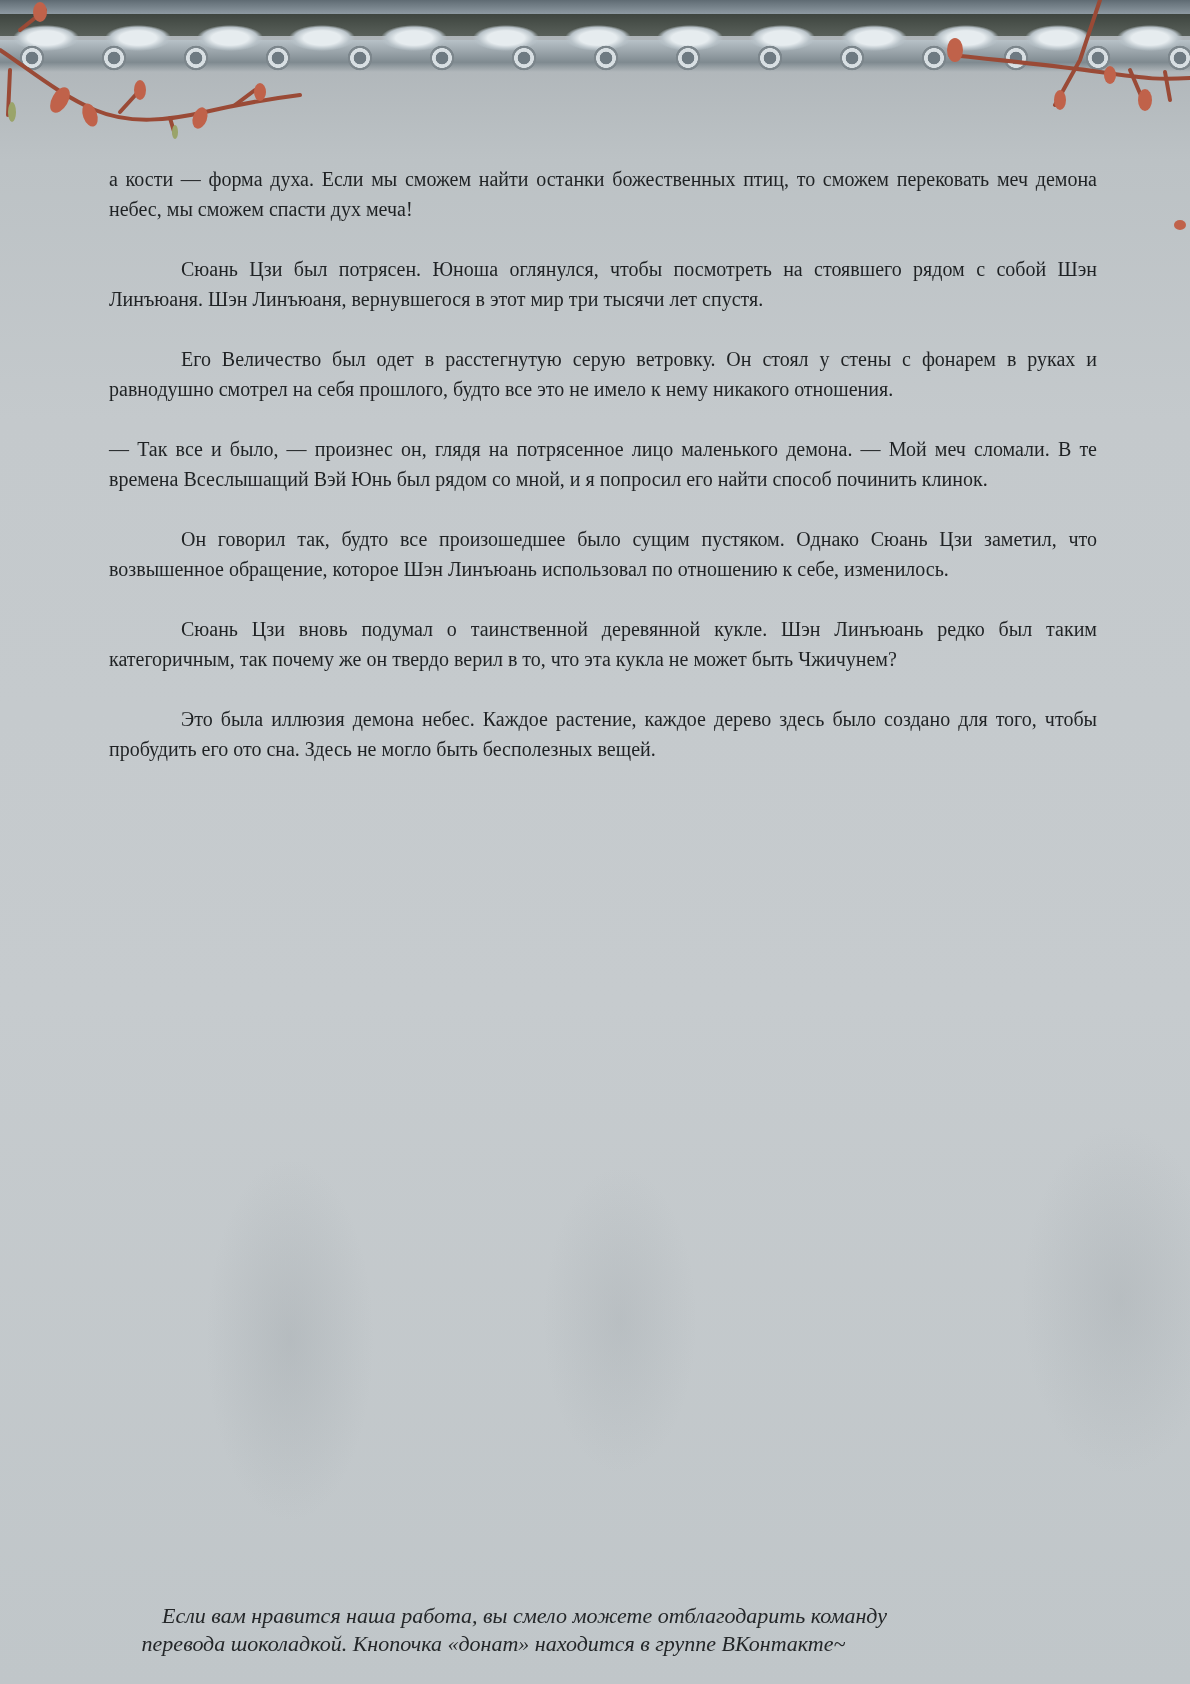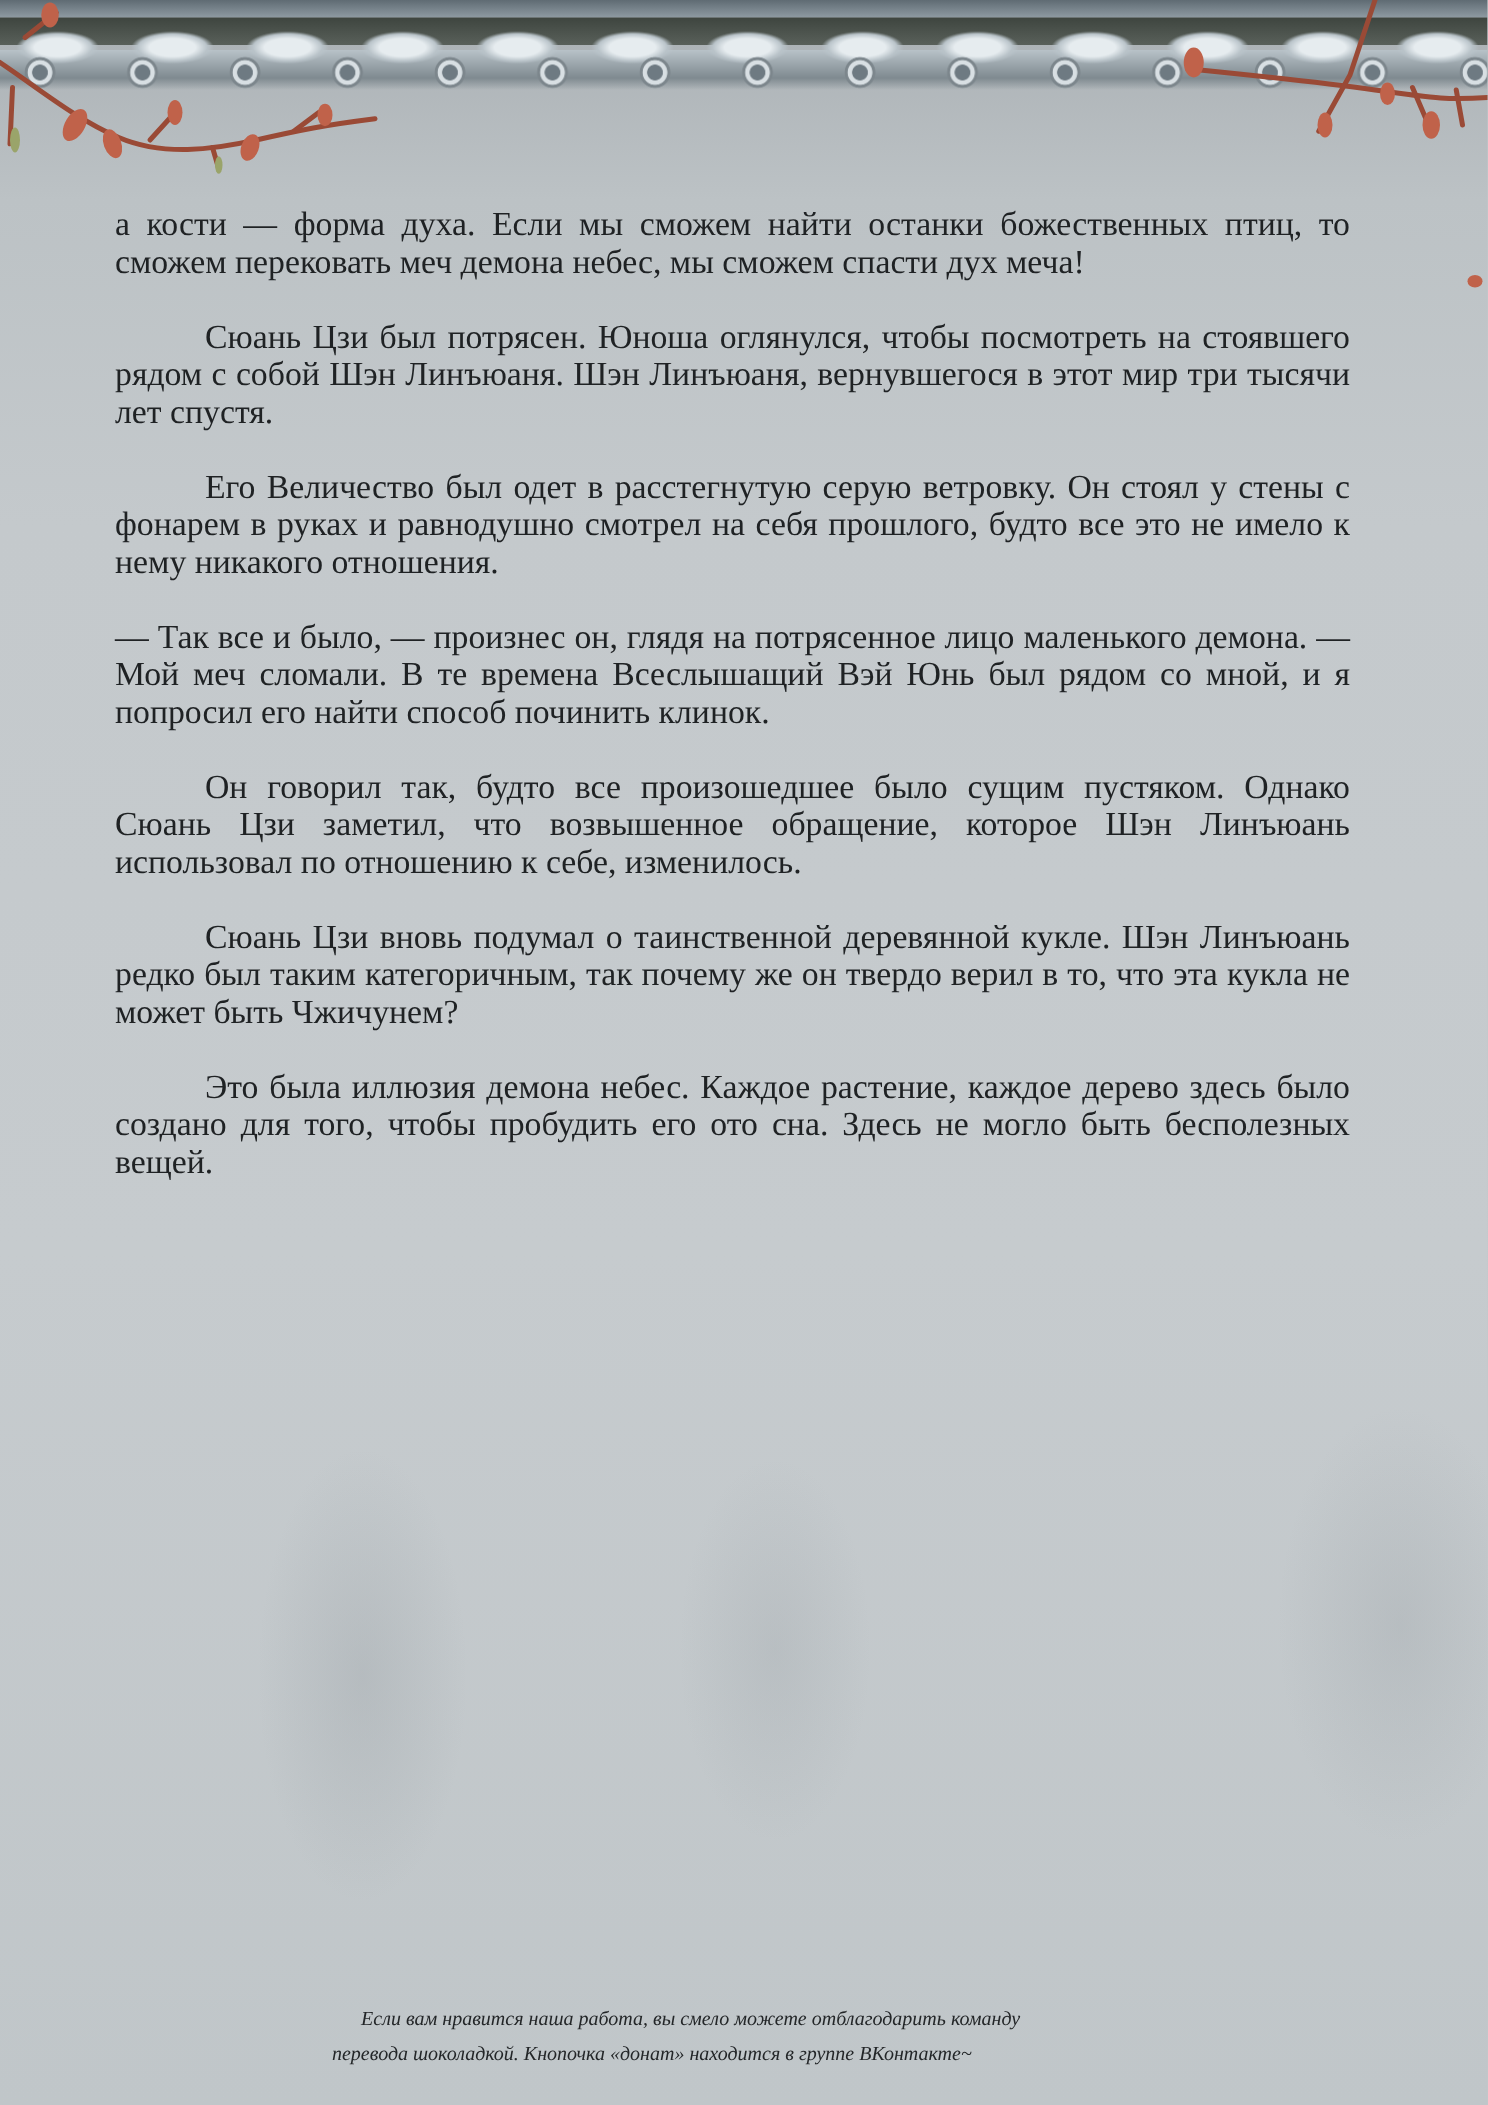--- a/index.html
+++ b/index.html
@@ -41,32 +41,32 @@
   }
   .roof-discs {
     position: absolute; left: 0; top: 38px; width: 100%; height: 40px;
     background: radial-gradient(circle 15px at 24px 20px, #6e7a82 0 40%, #d8dfe3 44% 64%, #7c868c 68% 80%, transparent 84%);
     background-size: 82px 40px;
     background-position: 8px 0;
     background-repeat: repeat-x;
   }
   .branch { position: absolute; pointer-events: none; }
   .content {
-    position: absolute; left: 92px; top: 164px; width: 988px;
+    position: absolute; left: 109px; top: 164px; width: 988px;
     color: #1f2224;
-    font-size: 27px; line-height: 30px;
+    font-size: 20px; line-height: 30px;
     text-align: justify;
   }
   .content p { margin: 0 0 30px 0; }
   .content p.indent { text-indent: 72px; }
   .footer {
     position: absolute; left: 0; width: 979px; top: 1602px;
     text-align: center;
     font-style: italic; color: #232628;
-    font-size: 16px; line-height: 28px; margin-left: 28px;
+    font-size: 22px; line-height: 28px;
   }
   .footer .line1 { padding-left: 70px; }
   .footer .line2 { padding-right: 12px; padding-left: 20px; }
 </style>
 </head>
 <body>
 
 <div class="page">
 
   <div class="roof">

